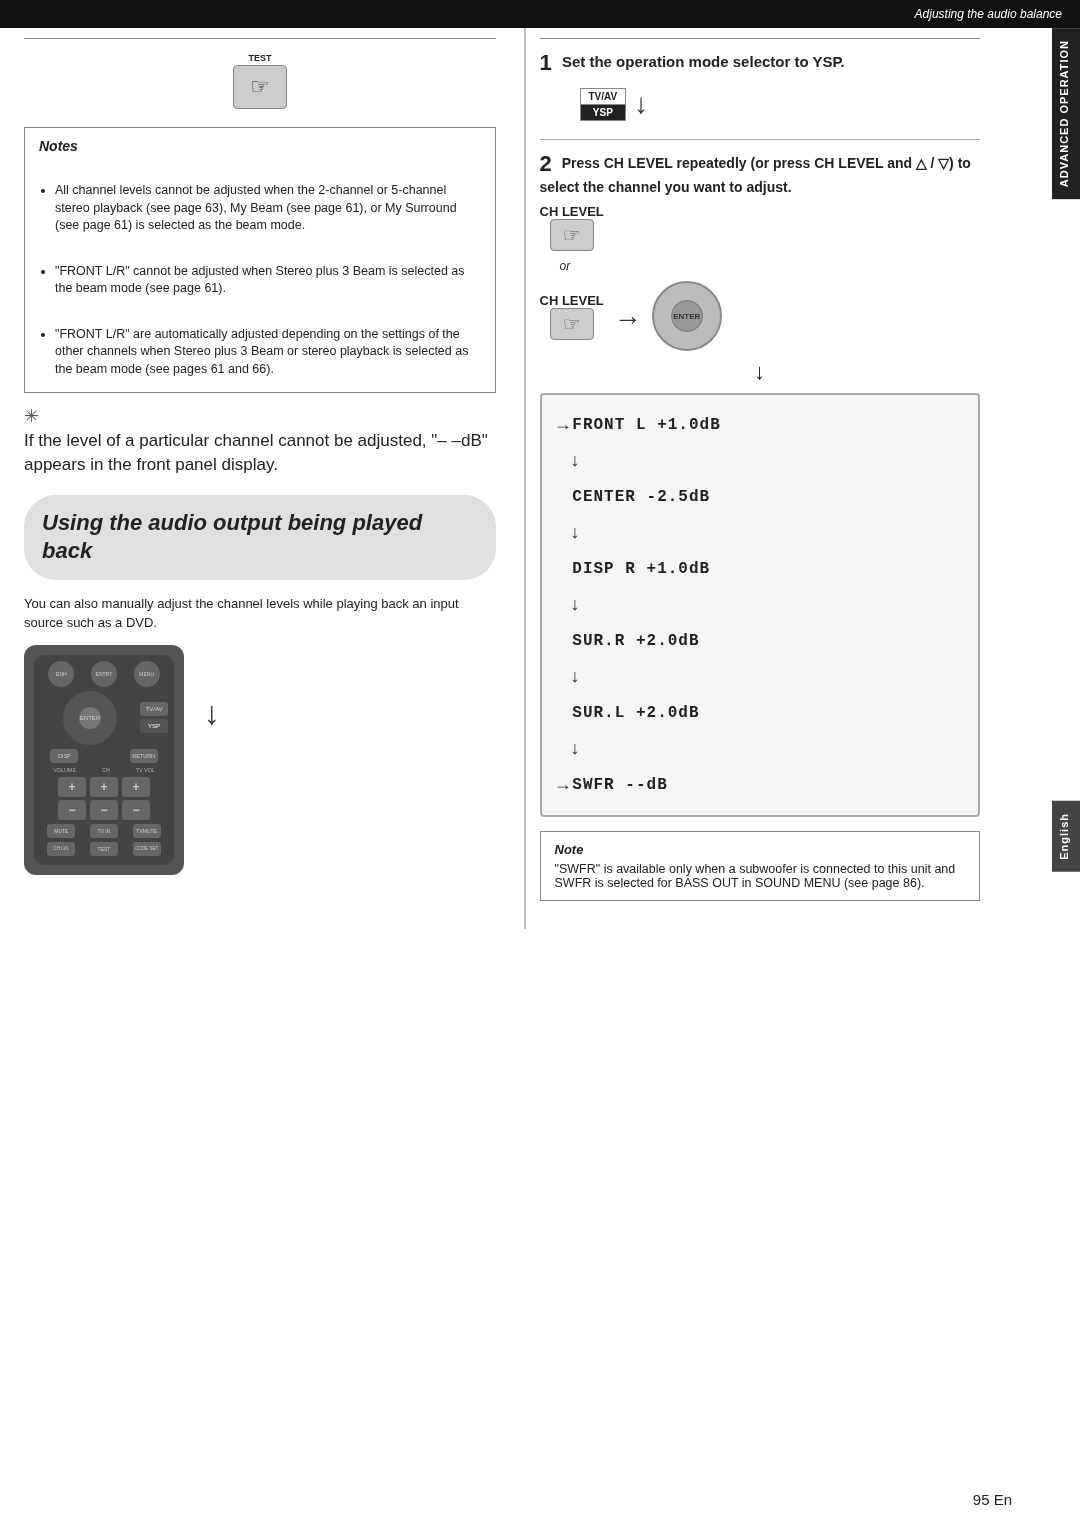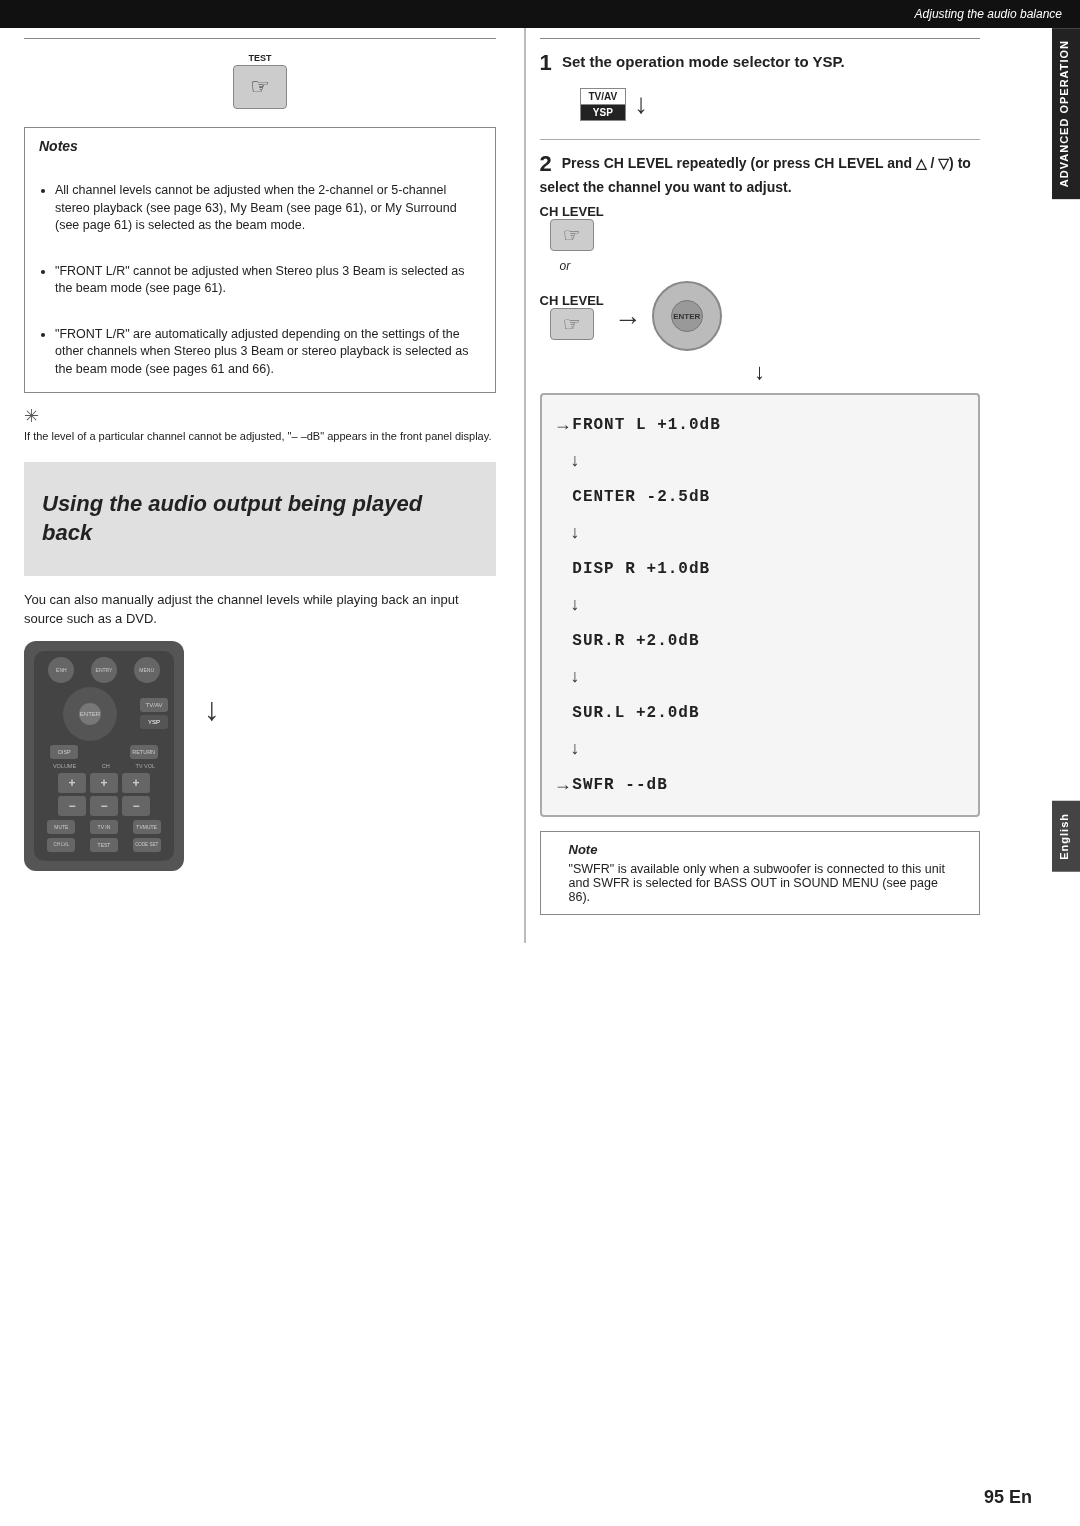--- a/index.html
+++ b/index.html
@@ -106,29 +106,30 @@
       margin-top: 28px;
     }
 
     
     .tip-star {
       font-size: 18px;
       color: #555;
       margin: 8px 0 2px 0;
     }
     .tip-text {
-      font-size: 11px;
+      font-size: 17px;
       line-height: 1.4;
     }
 
     
     .highlight-section {
       background: #e0e0e0;
-      padding: 28px 18px;
+      padding: 14px 18px;
       margin: 18px 0 14px 0;
+      border-radius: 32px;
     }
     .highlight-section h2 {
       font-size: 22px;
       font-style: italic;
       font-weight: bold;
       line-height: 1.3;
     }
 
     
     .desc-text {
@@ -352,21 +353,21 @@
     }
     .display-down-arrow {
       font-size: 18px;
       color: #333;
       padding-left: 12px;
     }
 
     
     .note-box {
       border: 1.5px solid #888;
-      padding: 10px 28px;
+      padding: 10px 14px;
       margin: 14px 0;
       font-size: 12.5px;
     }
     .note-box .note-title {
       font-weight: bold;
       font-style: italic;
       font-size: 13px;
       margin-bottom: 5px;
     }
 
@@ -374,23 +375,23 @@
     .divider {
       border: none;
       border-top: 1.5px solid #aaa;
       margin: 10px 0;
     }
 
     
     .page-bar {
       position: absolute;
       bottom: 18px;
-      right: 48px;
-      font-size: 18px;
-      font-weight: bold;
+      right: 68px;
+      font-size: 15px;
+      font-weight: normal;
     }
 
     
     .two-col {
       display: flex;
       flex-direction: row;
     }
 
     .vertical-divider {
       width: 1.5px;

